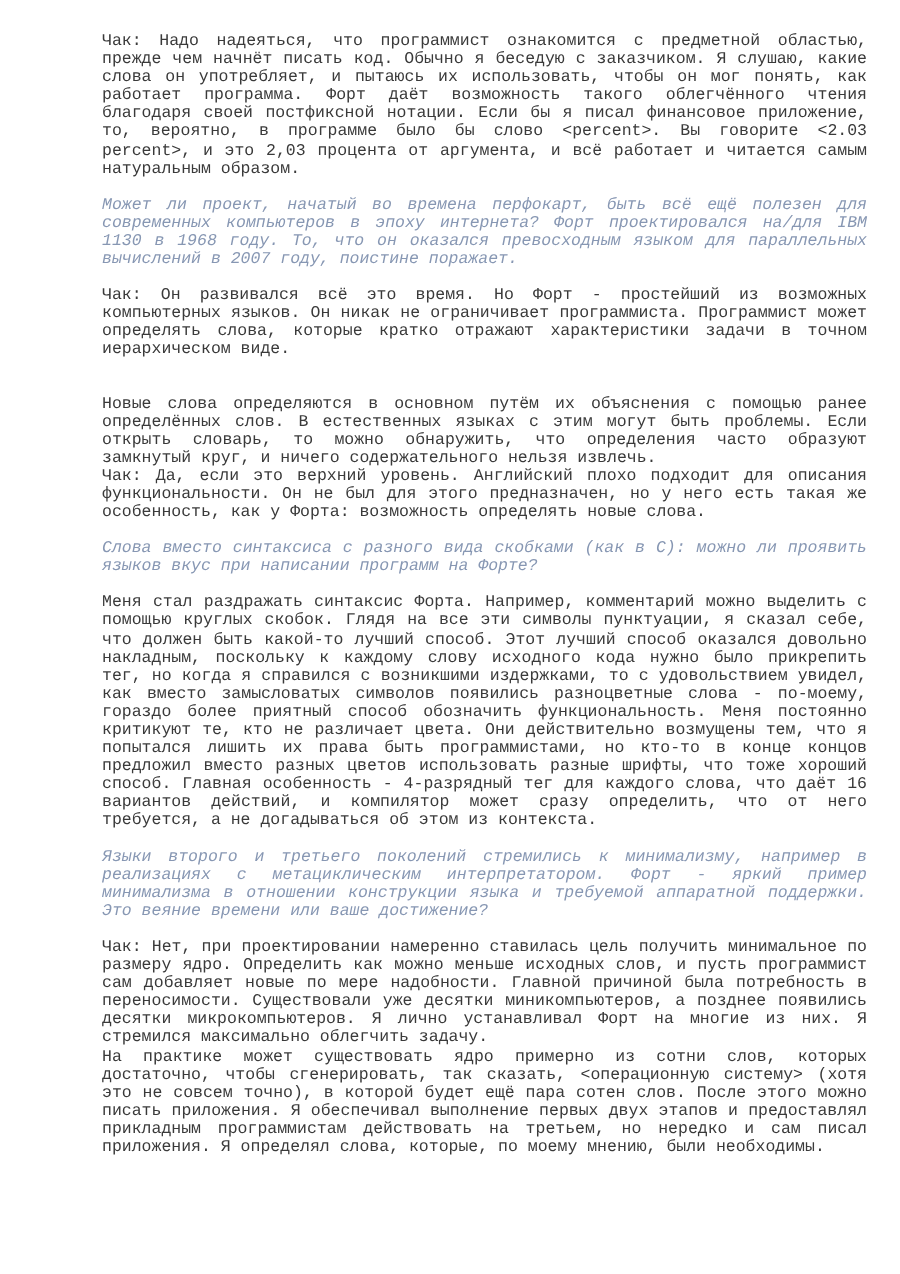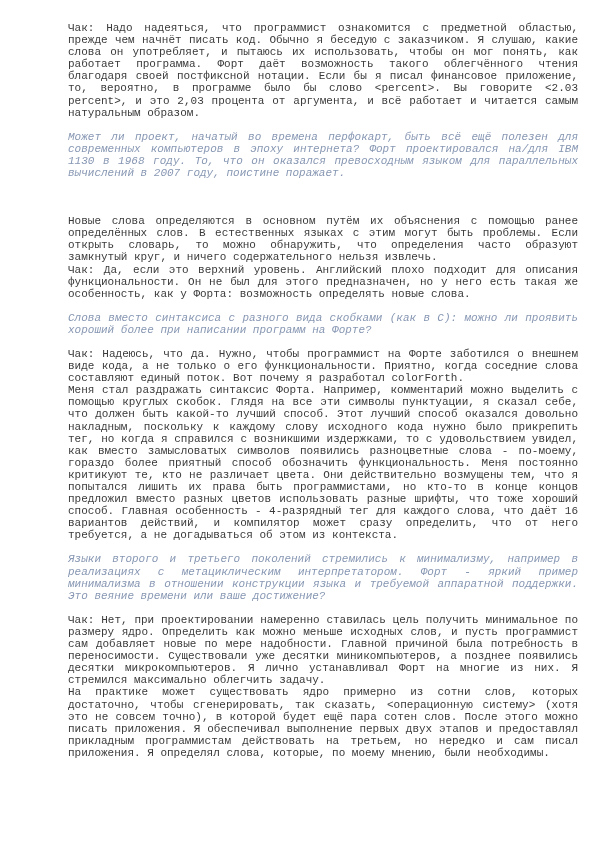--- a/index.html
+++ b/index.html
@@ -16,31 +16,33 @@
 </head>
 <body>
 
 <div class="page">
   <div>
     <p class="p">Чак: Надо надеяться, что программист ознакомится с предметной областью, прежде чем начнёт писать код. Обычно я беседую с заказчиком. Я слушаю, какие слова он употребляет, и пытаюсь их использовать, чтобы он мог понять, как работает программа. Форт даёт возможность такого облегчённого чтения благодаря своей постфиксной нотации. Если бы я писал финансовое приложение, то, вероятно, в программе было бы слово &lt;percent&gt;. Вы говорите &lt;2.03 percent&gt;, и это 2,03 процента от аргумента, и всё работает и читается самым натуральным образом.</p>
   </div>
   <div class="gap"></div>
   <p class="q">Может ли проект, начатый во времена перфокарт, быть всё ещё полезен для современных компьютеров в эпоху интернета? Форт проектировался на/для IBM 1130 в 1968 году. То, что он оказался превосходным языком для параллельных вычислений в 2007 году, поистине поражает.</p>
   <div class="gap"></div>
+  <div>
+    <p class="p">Чак: Он развивался всё это время. Но Форт - простейший из возможных компьютерных языков. Он никак не ограничивает программиста. Программист может определять слова, которые кратко отражают характеристики задачи в точном иерархическом виде.</p>
+  </div>
   <div class="gap"></div>
   <div class="gap"></div>
   <div>
     <p class="p">Новые слова определяются в основном путём их объяснения с помощью ранее определённых слов. В естественных языках с этим могут быть проблемы. Если открыть словарь, то можно обнаружить, что определения часто образуют замкнутый круг, и ничего содержательного нельзя извлечь.</p>
     <p class="p">Чак: Да, если это верхний уровень. Английский плохо подходит для описания функциональности. Он не был для этого предназначен, но у него есть такая же особенность, как у Форта: возможность определять новые слова.</p>
   </div>
   <div class="gap"></div>
-  <p class="q">Слова вместо синтаксиса с разного вида скобками (как в C): можно ли проявить хороший более при написании программ на Форте?</p>
+  <p class="q">Слова вместо синтаксиса с разного вида скобками (как в C): можно ли проявить языков вкус при написании программ на Форте?</p>
   <div class="gap"></div>
   <div>
-    <p class="p">Чак: Надеюсь, что да. Нужно, чтобы программист на Форте заботился о внешнем виде кода, а не только о его функциональности. Приятно, когда соседние слова составляют единый поток. Вот почему я разработал colorForth.</p>
     <p class="p">Меня стал раздражать синтаксис Форта. Например, комментарий можно выделить с помощью круглых скобок. Глядя на все эти символы пунктуации, я сказал себе, что должен быть какой-то лучший способ. Этот лучший способ оказался довольно накладным, поскольку к каждому слову исходного кода нужно было прикрепить тег, но когда я справился с возникшими издержками, то с удовольствием увидел, как вместо замысловатых символов появились разноцветные слова - по-моему, гораздо более приятный способ обозначить функциональность. Меня постоянно критикуют те, кто не различает цвета. Они действительно возмущены тем, что я попытался лишить их права быть программистами, но кто-то в конце концов предложил вместо разных цветов использовать разные шрифты, что тоже хороший способ. Главная особенность - 4-разрядный тег для каждого слова, что даёт 16 вариантов действий, и компилятор может сразу определить, что от него требуется, а не догадываться об этом из контекста.</p>
   </div>
   <div class="gap"></div>
   <p class="q">Языки второго и третьего поколений стремились к минимализму, например в реализациях с метациклическим интерпретатором. Форт - яркий пример минимализма в отношении конструкции языка и требуемой аппаратной поддержки. Это веяние времени или ваше достижение?</p>
   <div class="gap"></div>
   <div>
     <p class="p">Чак: Нет, при проектировании намеренно ставилась цель получить минимальное по размеру ядро. Определить как можно меньше исходных слов, и пусть программист сам добавляет новые по мере надобности. Главной причиной была потребность в переносимости. Существовали уже десятки миникомпьютеров, а позднее появились десятки микрокомпьютеров. Я лично устанавливал Форт на многие из них. Я стремился максимально облегчить задачу.</p>
     <p class="p">На практике может существовать ядро примерно из сотни слов, которых достаточно, чтобы сгенерировать, так сказать, &lt;операционную систему&gt; (хотя это не совсем точно), в которой будет ещё пара сотен слов. После этого можно писать приложения. Я обеспечивал выполнение первых двух этапов и предоставлял прикладным программистам действовать на третьем, но нередко и сам писал приложения. Я определял слова, которые, по моему мнению, были необходимы.</p>
   </div>
 </div>

